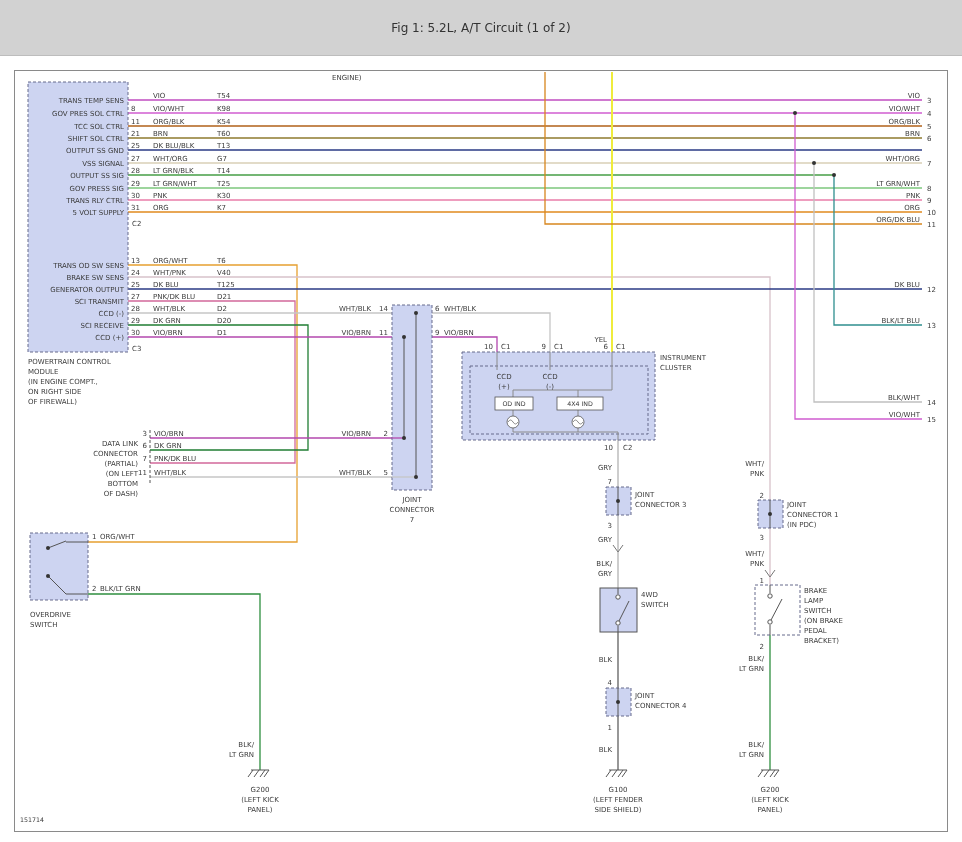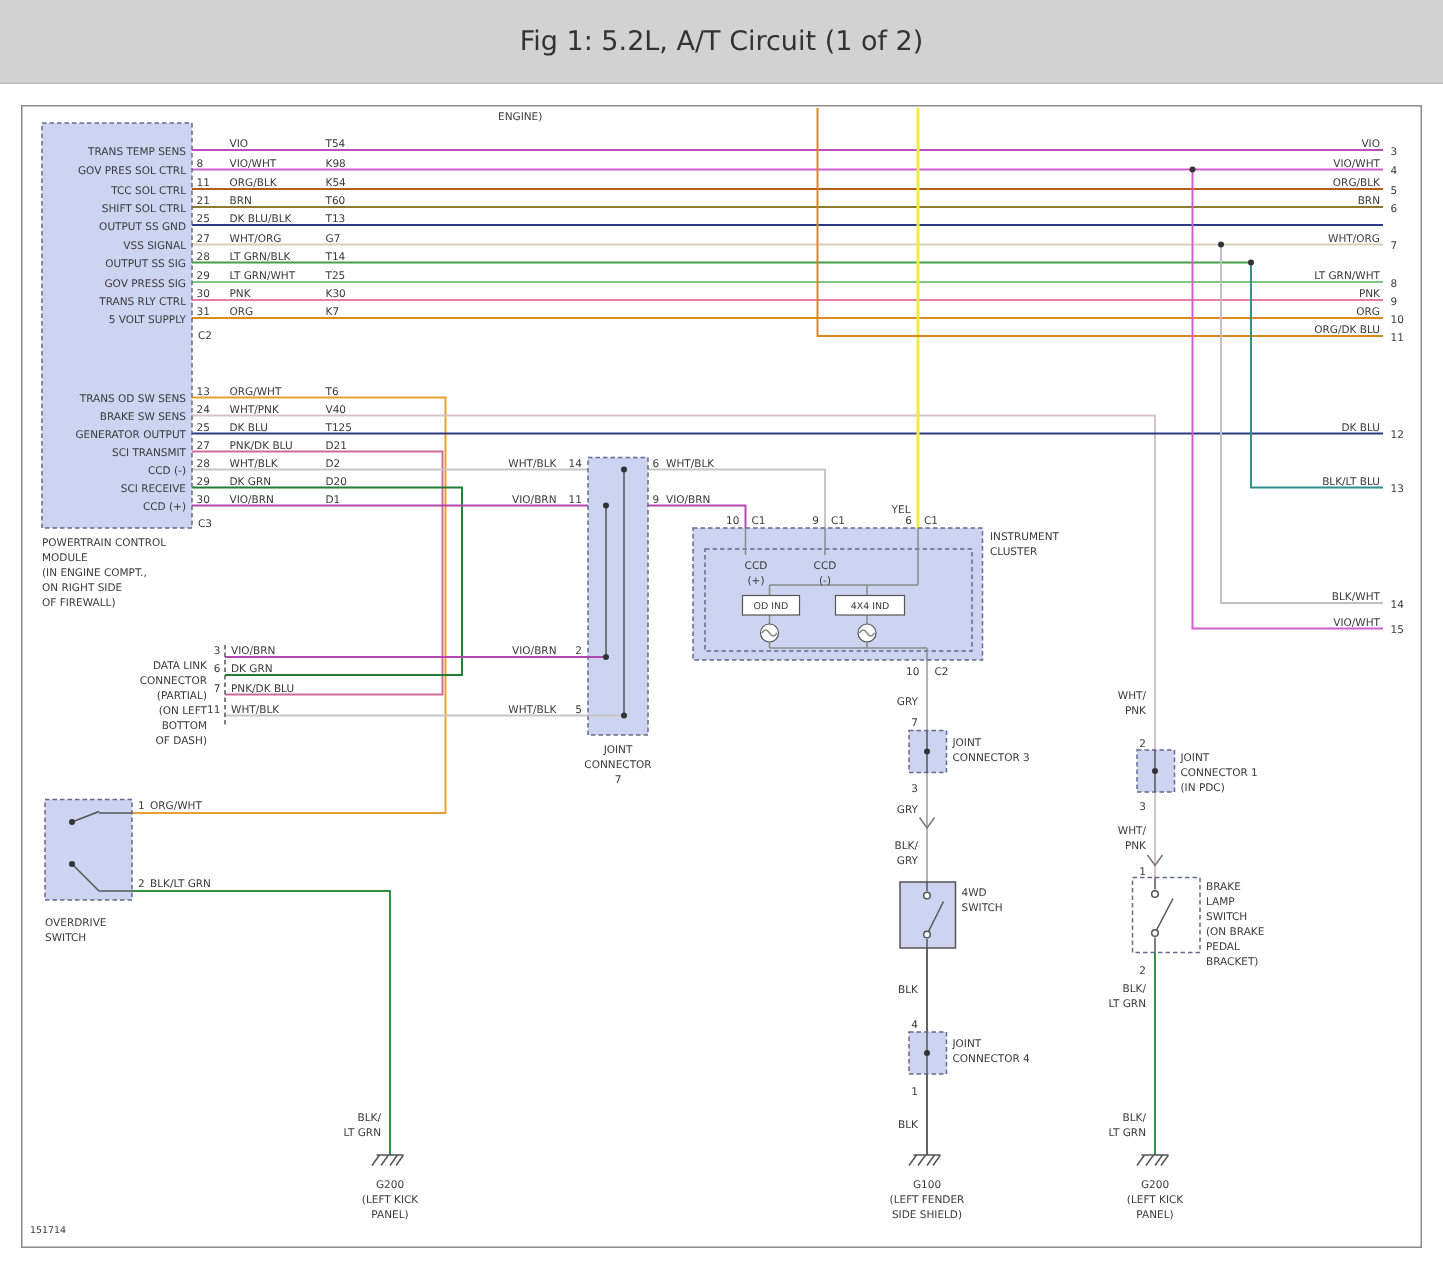--- a/index.html
+++ b/index.html
@@ -1,17 +1,17 @@
 <!DOCTYPE html>
 <html><head>
 <meta charset="utf-8">
 <style>
   html,body{margin:0;padding:0;background:#fff;width:962px;height:842px;font-family:"DejaVu Sans",sans-serif;}
   .header{width:962px;height:55px;background:#d2d2d2;border-bottom:1px solid #bdbdbd;display:flex;align-items:center;justify-content:center;}
-  .header span{font-size:18px;color:#333;}
+  .header span{font-size:12px;color:#333;}
   .canvas{margin:14px 14px 12px 14px;}
   svg{display:block;}
   svg text{font-family:"DejaVu Sans",sans-serif;font-size:7px;fill:#3a3a3a;}
   svg text.sm{font-size:6.3px;}
   .border-rect{fill:none;stroke:#8a8a8a;stroke-width:1;}
   .box{fill:#cdd4f1;stroke:#666a8c;stroke-width:1;stroke-dasharray:3,2;}
   .boxsolid{fill:#cdd4f1;stroke:#555;stroke-width:1;}
   .boxplain{fill:none;stroke:#666a8c;stroke-width:1;stroke-dasharray:3,2;}
   .inner{fill:#fff;stroke:#555;stroke-width:0.8;}
   .wire{fill:none;stroke-width:1.3;}

